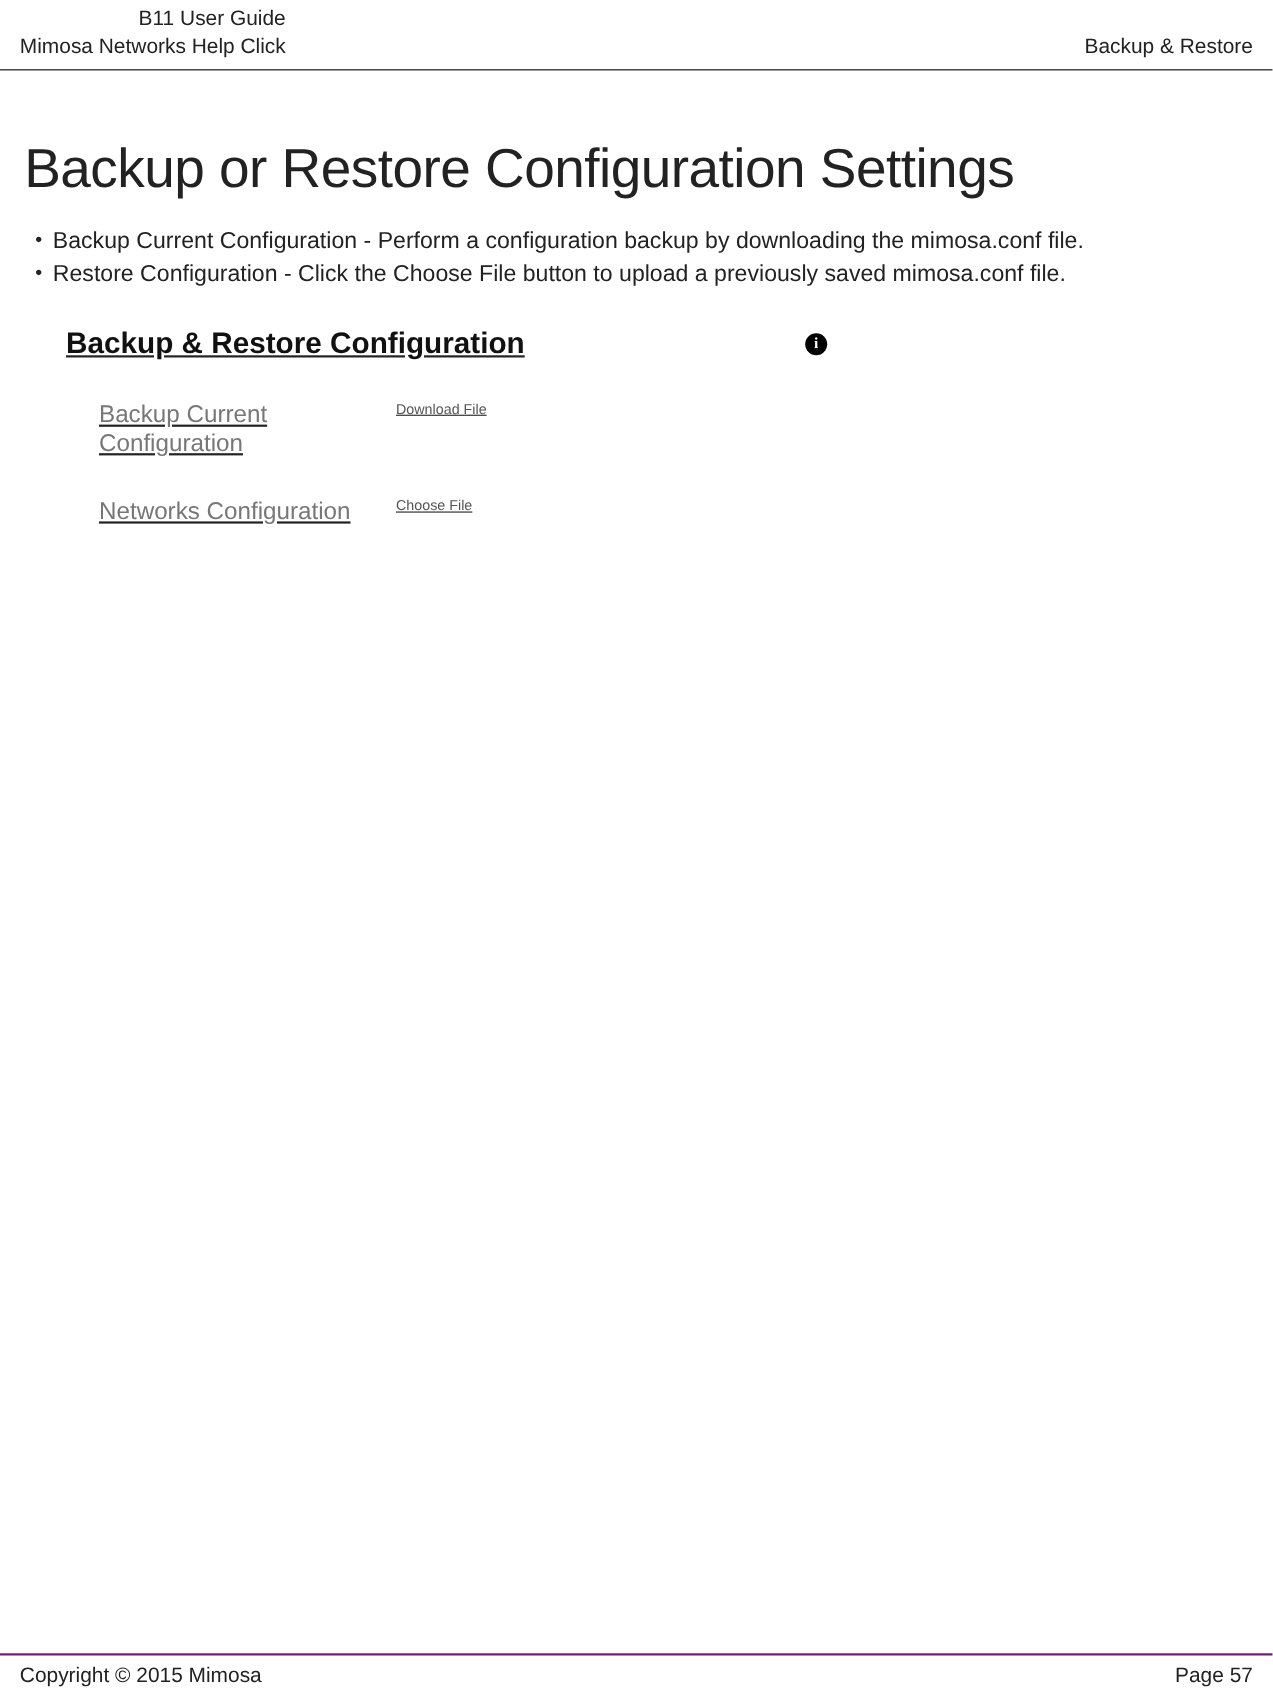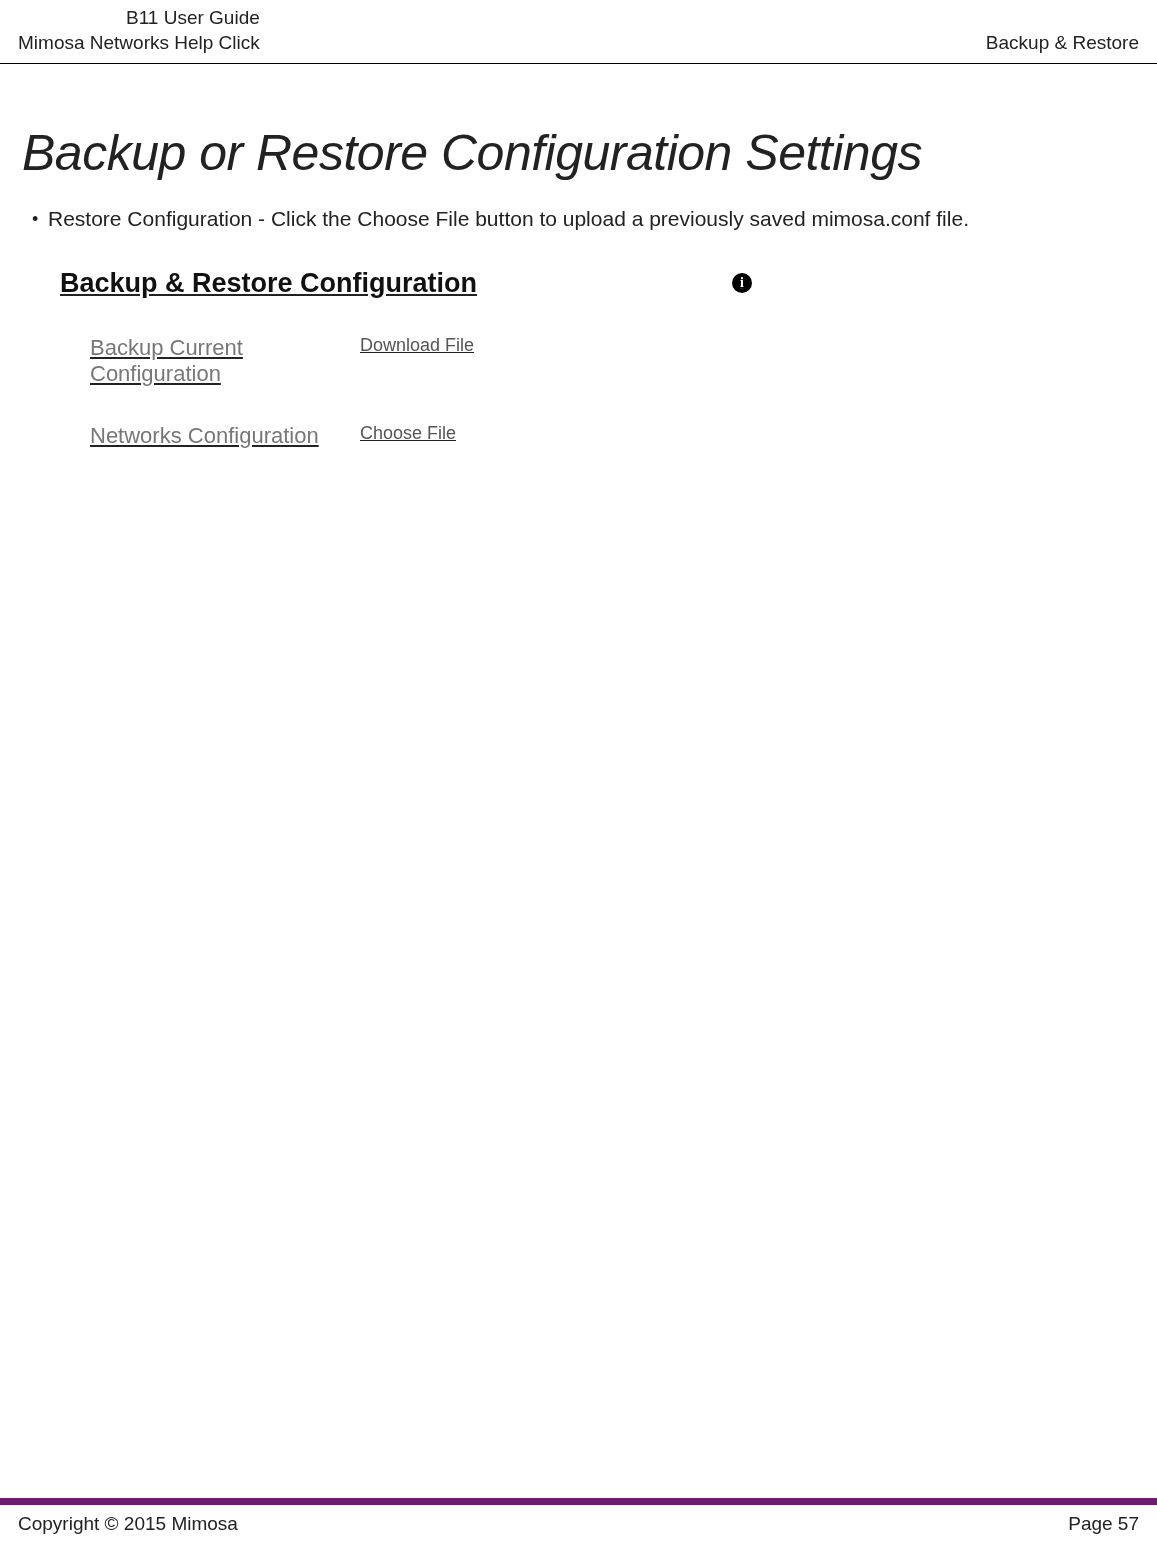--- a/index.html
+++ b/index.html
@@ -24,21 +24,20 @@
     .hdr-left { }
     .hdr-right { align-self: flex-end; }
     .content {
       padding: 60px 22px 0 22px;
     }
     h1 {
       font-weight: 400;
       font-size: 50px;
       letter-spacing: -0.5px;
       margin-bottom: 22px;
-      font-style: italic;
     }
     .intro {
       font-size: 21px;
       margin-bottom: 18px;
       line-height: 1.35;
     }
     ul.bullets {
       list-style: none;
       padding-left: 26px;
       font-size: 21px;
@@ -86,49 +85,50 @@
       margin-bottom: 36px;
       margin-left: 30px;
       color: #777;
     }
     .panel-label {
       width: 270px;
       font-size: 22px;
       filter: blur(0.5px);
     }
     .panel-action {
-      font-size: 18px;
+      font-size: 13px;
       color: #555;
       filter: blur(0.5px);
     }
     .page-footer {
       position: absolute;
       bottom: 10px;
       left: 0; right: 0;
       padding: 8px 18px 0 18px;
-      border-top: 7px solid #701a75;
+      border-top: 2px solid #701a75;
       display: flex;
       justify-content: space-between;
       font-size: 19px;
     }
   </style>
 </head>
 <body>
 
 <div class="page-header">
   <div class="hdr-left">
     <div>B11 User Guide</div>
     <div>Mimosa Networks Help Click</div>
   </div>
   <div class="hdr-right">Backup &amp; Restore</div>
 </div>
 
 <div class="content">
   <h1>Backup or Restore Configuration Settings</h1>
   <ul class="bullets">
+    <li>Backup Current Configuration - Perform a configuration backup by downloading the mimosa.conf file.</li>
     <li>Restore Configuration - Click the Choose File button to upload a previously saved mimosa.conf file.</li>
   </ul>
 
   <div class="panel-img">
     <div class="panel-title-row">
       <div class="panel-title">Backup &amp; Restore Configuration</div>
       <div class="info-icon">i</div>
     </div>
     <div class="panel-row">
       <div class="panel-label">Backup Current Configuration</div>

